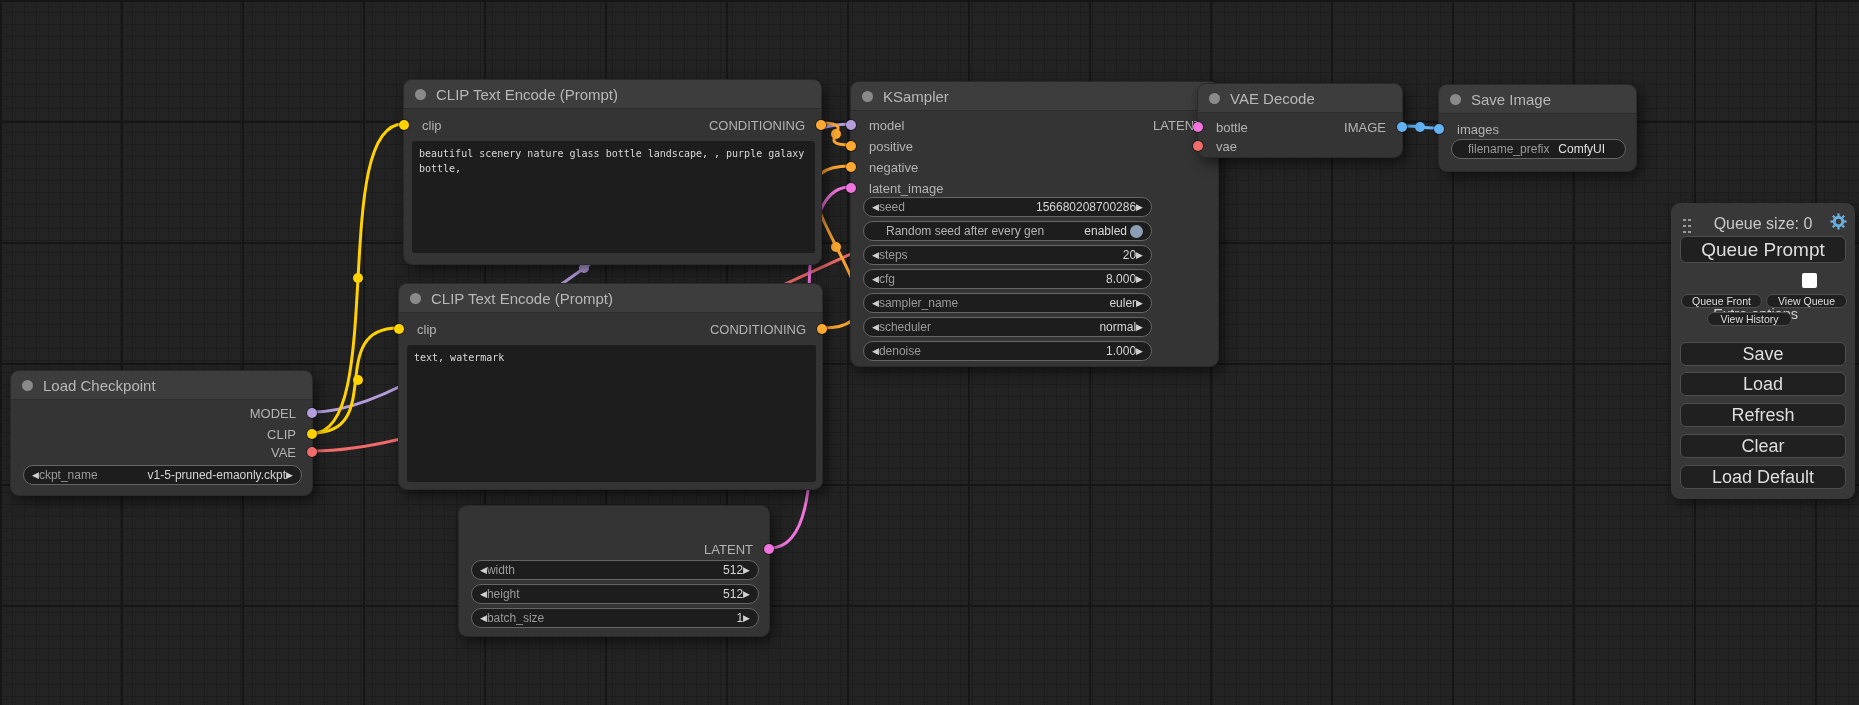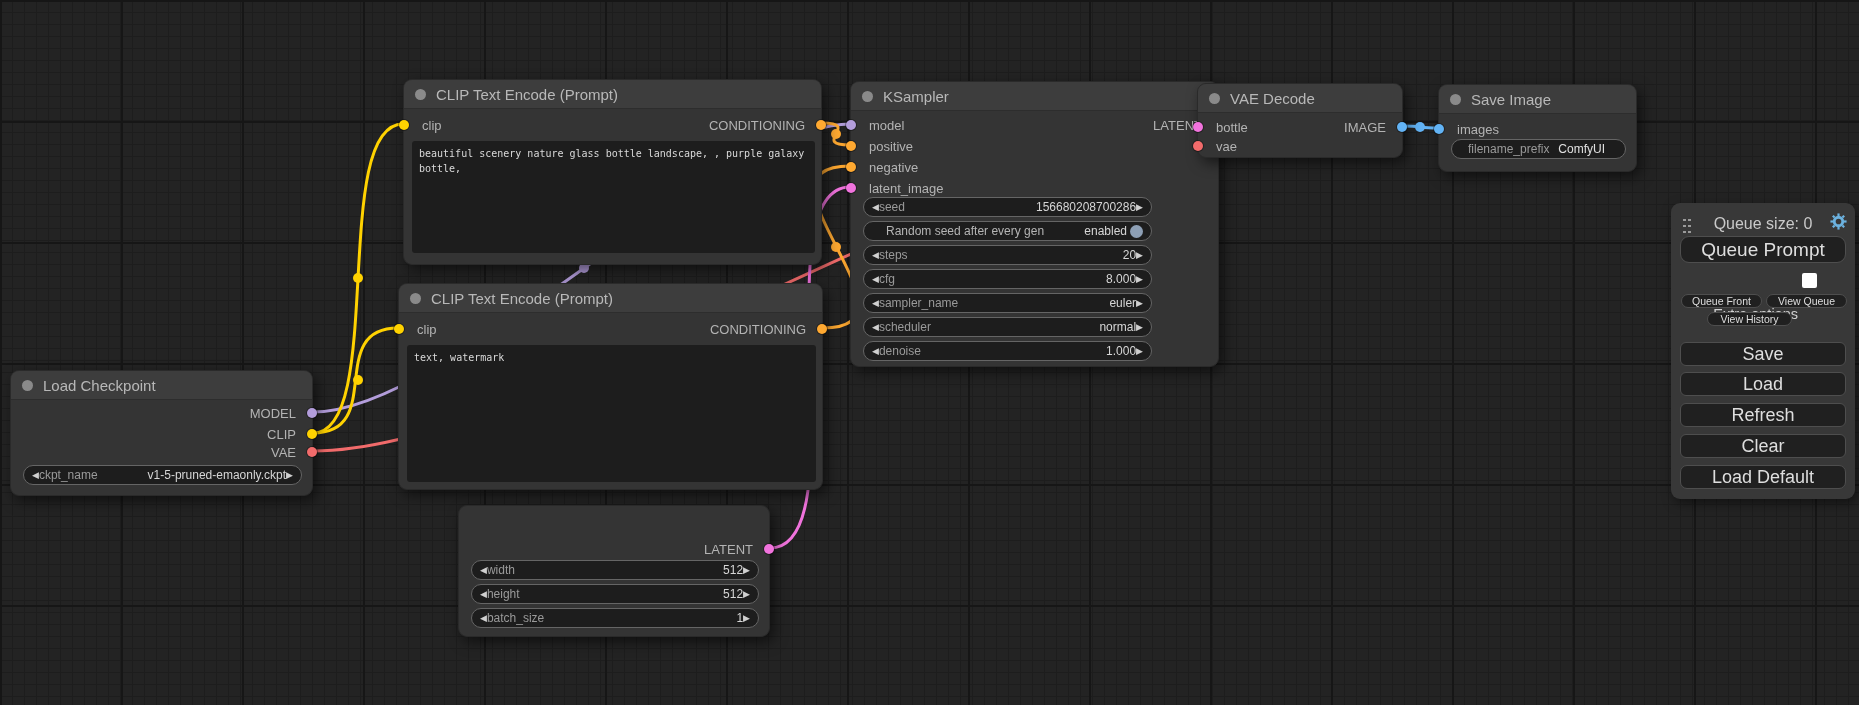--- a/index.html
+++ b/index.html
@@ -53,21 +53,21 @@
     position:absolute;left:11px;top:14px;width:10px;height:17px;
     background-image:radial-gradient(circle,#9a9a9a 1.2px,transparent 1.5px);
     background-size:5px 6px;cursor:move;
   }
   .gear{position:absolute;right:8px;top:10px;cursor:pointer;}
   .qbtn{
     position:absolute;background:#202020;border:1px solid #4e4e4e;border-radius:6px;color:#dedede;
     display:flex;align-items:center;justify-content:center;box-sizing:border-box;cursor:pointer;white-space:nowrap;
   }
   .qbig{left:9px;width:166px;height:24px;font-size:18px;}
-  .qprompt{left:9px;top:33px;width:166px;height:27px;font-size:19px;border-radius:9px;}
+  .qprompt{left:9px;top:33px;width:166px;height:27px;font-size:19px;}
   .qsmall{height:14px;font-size:10.5px;border-radius:8px;}
   .extra{position:absolute;right:57px;top:71px;font-size:14.5px;color:#d2d2d2;margin-top:32px;}
   .qcheck{position:absolute;left:131px;top:70px;width:15px;height:15px;background:#ffffff;border-radius:2px;cursor:pointer;}
 </style>
 </head>
 <body>
 
 <div class="canvas">
 
   <svg class="wires" width="1859" height="705">

